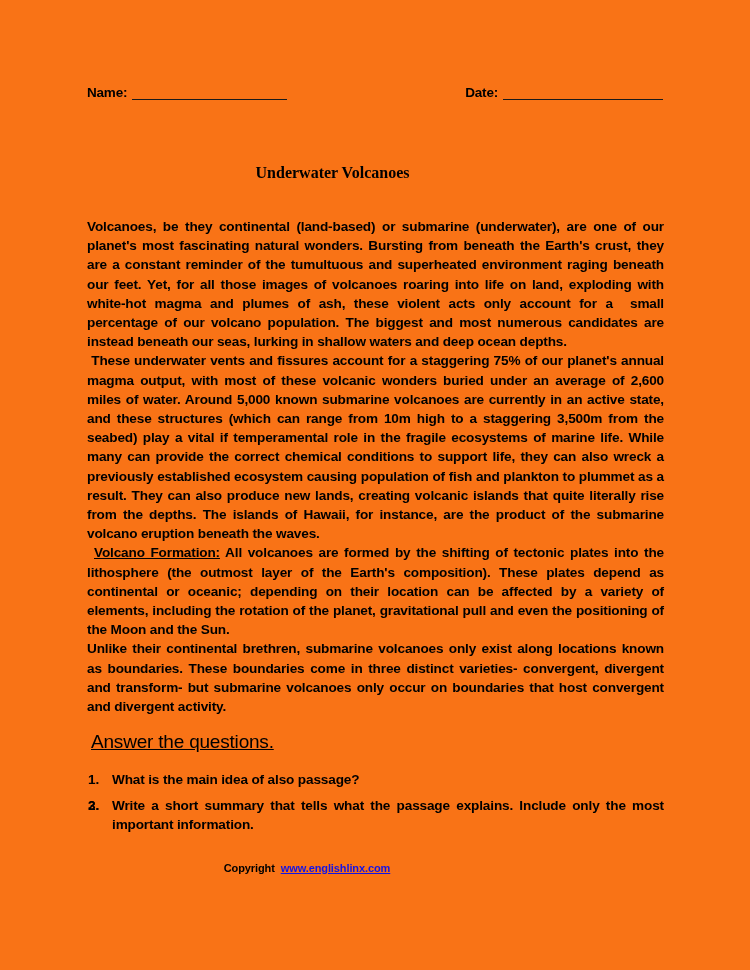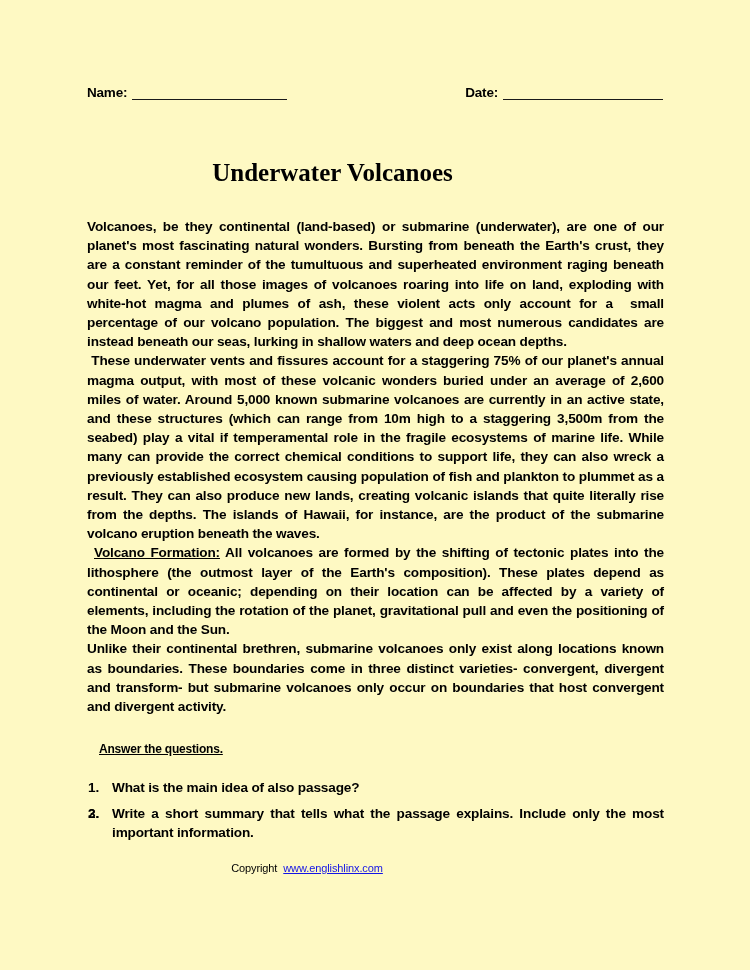--- a/index.html
+++ b/index.html
@@ -11,21 +11,21 @@
     width: 750px;
     height: 970px;
     font-family: "Liberation Sans", sans-serif;
     color: #000000;
     -webkit-font-smoothing: antialiased;
   }
   .page {
     position: relative;
     width: 750px;
     height: 970px;
-    background: #fef9c3;
+    background: #f97316;
     box-sizing: border-box;
   }
 
   
   .namedate-row {
     position: absolute;
     top: 86px;
     left: 87px;
     width: 576px;
     display: flex;
@@ -64,21 +64,21 @@
     letter-spacing: -0.35px;
     line-height: 22px;
   }
   .passage-title {
     position: absolute;
     top: 160px;
     left: 0;
     width: 665px;
     text-align: center;
     font-family: "Liberation Serif", serif;
-    font-size: 25px;
+    font-size: 16px;
     font-weight: bold;
     line-height: 25px;
   }
   .passage-byline {
     position: absolute;
     top: 185px;
     left: 0;
     width: 750px;
     text-align: center;
     font-family: "Liberation Serif", serif;
@@ -114,26 +114,26 @@
   .u { text-decoration: underline; margin-left: 7px; }
 
   
   .questions-block {
     position: absolute;
     top: 728px;
     left: 87px;
     width: 577px;
   }
   .questions-heading {
-    font-size: 12px;
-    font-weight: bold;
+    font-size: 19px;
+    font-weight: normal;
     line-height: 19px;
     letter-spacing: -0.2px;
     text-decoration: underline;
-    margin: 12px;
+    margin: 4px;
   }
   .q-list {
     margin: 19px 0 0 0;
     padding: 0;
     list-style: none;
   }
   .q-item {
     position: relative;
     padding-left: 25px;
     font-size: 13.6px;
@@ -153,21 +153,21 @@
   }
 
   
   .footer {
     position: absolute;
     top: 862px;
     left: 0;
     width: 614px;
     text-align: center;
     font-size: 11px;
-    font-weight: normal;
+    font-weight: bold;
     letter-spacing: -0.1px;
   }
   .footer-link {
     color: #1414e6;
     text-decoration: underline;
   }
 </style>
 </head>
 <body>
 

